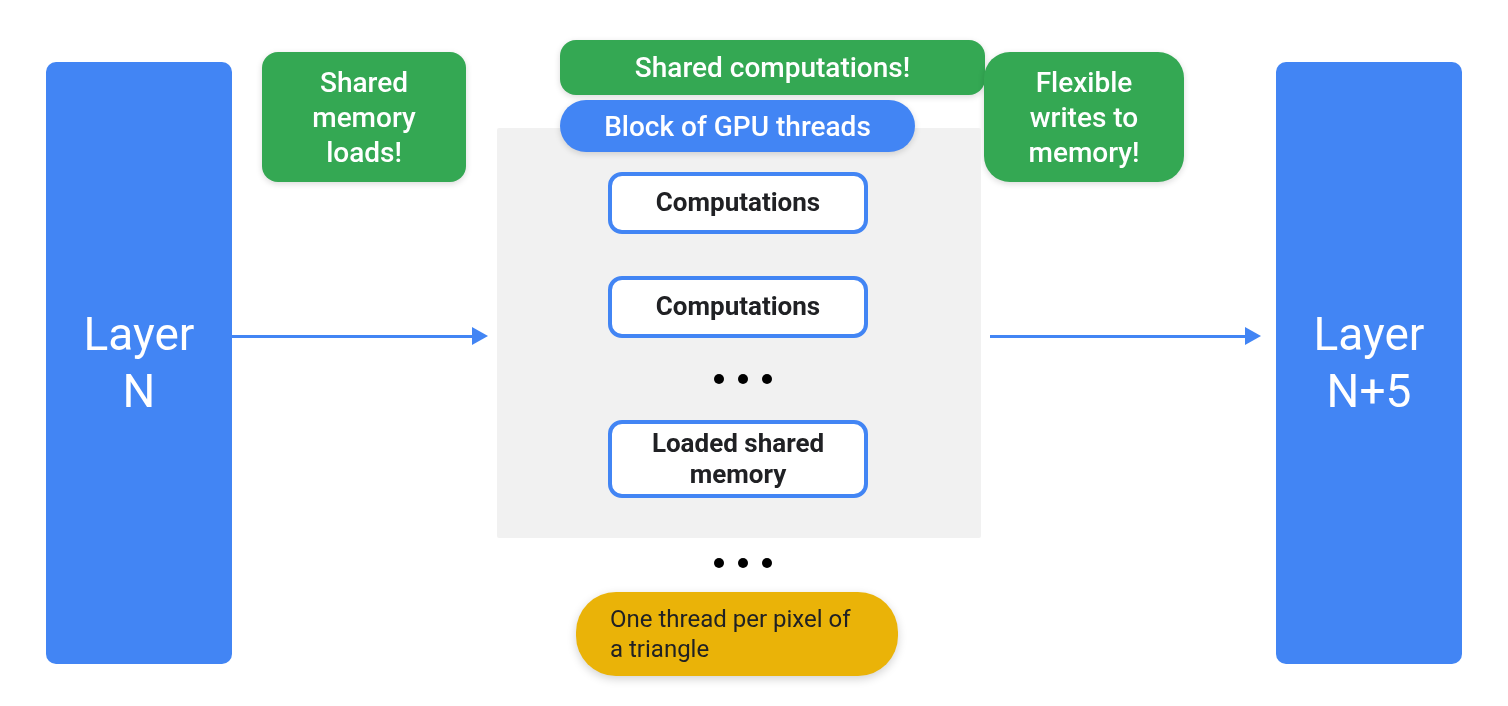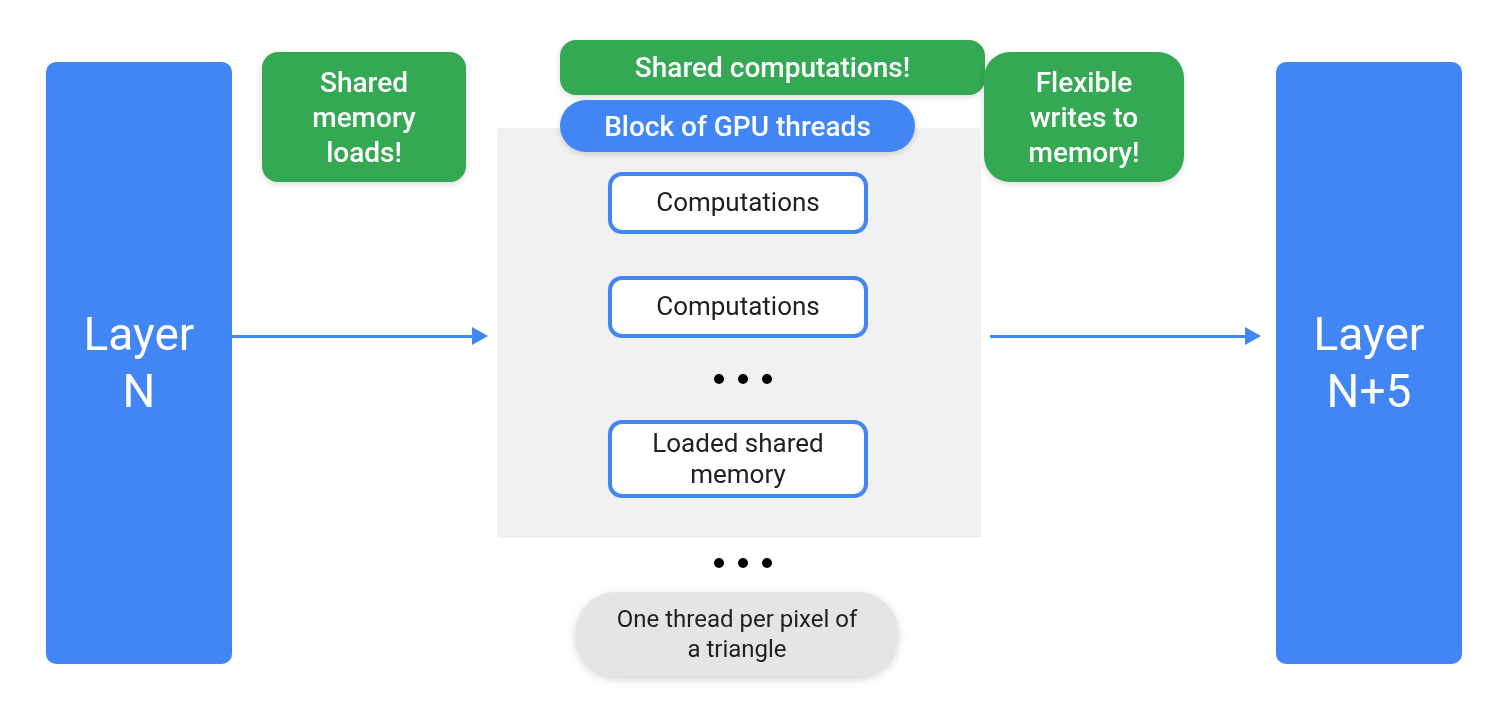--- a/index.html
+++ b/index.html
@@ -62,46 +62,46 @@
     position: absolute;
     background: #ffffff;
     border: 4px solid #4285f4;
     border-radius: 14px;
     color: #202124;
     display: flex;
     align-items: center;
     justify-content: center;
     text-align: center;
     font-size: 26px;
-    font-weight: 400;
+    font-weight: 700;
     line-height: 1.2;
     padding: 8px 16px;
   }
   .dots {
     position: absolute;
     display: flex;
     gap: 14px;
     align-items: center;
     justify-content: center;
   }
   .dots span {
     width: 10px;
     height: 10px;
     background: #000000;
     border-radius: 50%;
   }
   .caption-pill {
     position: absolute;
-    background: #e5e5e5;
+    background: #eab308;
     border-radius: 40px;
     color: #202124;
     display: flex;
     align-items: center;
     justify-content: center;
-    text-align: center;
+    text-align: left;
     font-size: 24px;
     font-weight: 400;
     line-height: 1.25;
     padding: 14px 34px;
     box-shadow: 0 3px 10px rgba(0,0,0,0.18);
   }
   .arrow {
     position: absolute;
     height: 0;
   }

